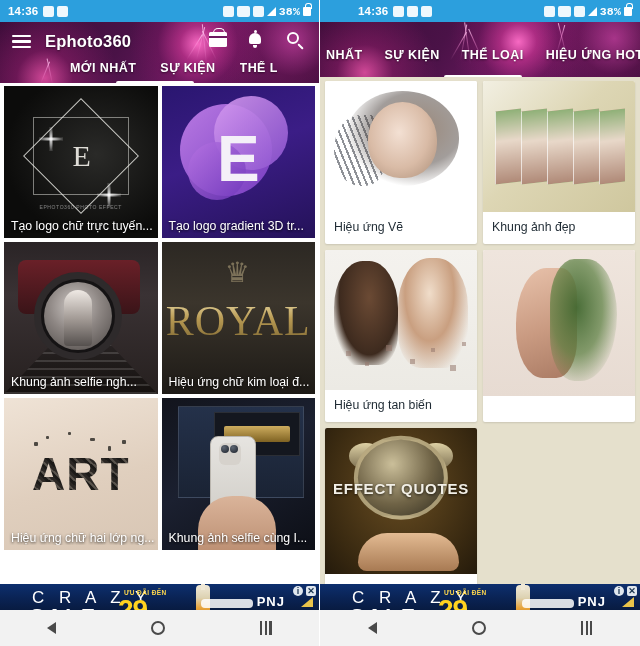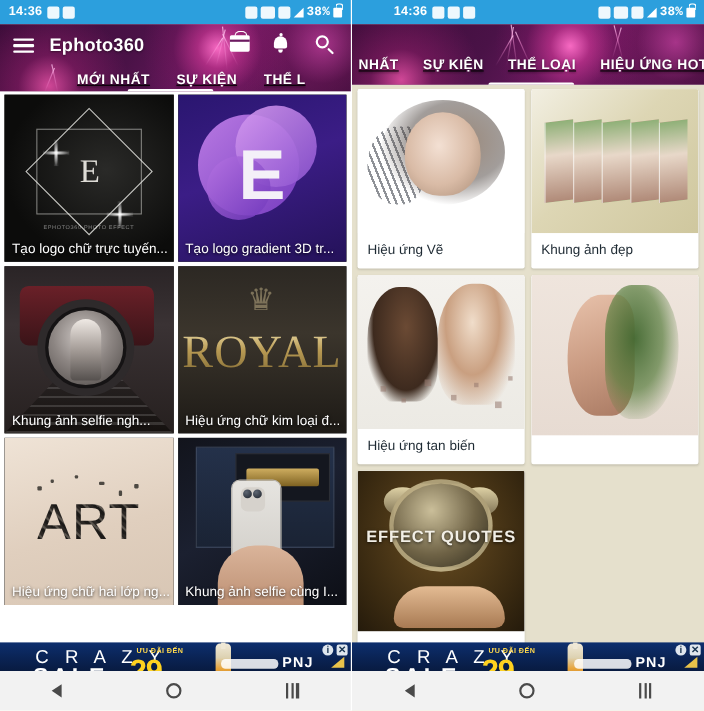--- a/index.html
+++ b/index.html
@@ -93,22 +93,22 @@
   .icon-search .lens {
     position:absolute; left:0; top:0; width:12px; height:12px; border:2px solid #fff; border-radius:50%;
   }
   .icon-search .handle {
     position:absolute; left:10.5px; top:11px; width:7px; height:2.2px; background:#fff;
     transform: rotate(45deg); transform-origin: left center; border-radius:2px;
   }
 
   
   .tabs {
-    position:relative; z-index:3; display:flex; align-items:flex-end;
-    height: 22px; padding-bottom: 1px; text-decoration: underline;
+    position:relative; z-index:3; display:flex; 
+    height: 22px; padding-bottom: 1px;
   }
   .tabs.left { padding-left: 70px; gap: 24px; }
   .tabs.right { padding-left: 6px; gap: 22px; justify-content:flex-start; }
   .tab {
     color:#fff; font-size:12.5px; font-weight:700; letter-spacing:.45px;
     white-space:nowrap; cursor:pointer; position:relative; padding-bottom:3px;
     text-shadow: 0 1px 2px rgba(0,0,0,.5);
   }
   .tab.cut { overflow:hidden; }
   .tab-underline-wrap { position:absolute; left:0; right:0; bottom:0; height:0; z-index:4; }
@@ -210,21 +210,21 @@
     position:absolute; left:50%; top:52%; transform:translate(-50%,-50%);
     font-family:"Liberation Serif", serif; font-size:42px; letter-spacing:1px;
     background: linear-gradient(180deg, #f0e2b0 0%, #b89a53 45%, #7a6430 100%);
     -webkit-background-clip:text; background-clip:text; color:transparent;
     white-space:nowrap;
   }
   
   .th-art { background: linear-gradient(165deg, #efe3d6 0%, #e0cfbe 55%, #d8c6b4 100%); }
   .th-art .arttxt {
     position:absolute; left:50%; top:50%; transform:translate(-50%,-50%);
-    font-size:46px; font-weight:400; letter-spacing:1px; color:#24211f;
+    font-size:46px; font-weight:700; letter-spacing:1px; color:#24211f;
     background: repeating-linear-gradient(42deg, #1c1a18 0 3px, #5a544d 3px 5px, #2b2724 5px 8px);
     -webkit-background-clip:text; background-clip:text; color:transparent;
   }
   .th-art .spk {
     position:absolute; background:#32302c; border-radius:1px; opacity:.85;
   }
   
   .th-phone { background: linear-gradient(150deg, #12141c 0%, #1b2030 45%, #0d0f16 100%); }
   .th-phone .monitor {
     position:absolute; left:16px; top:8px; width:126px; height:92px;

